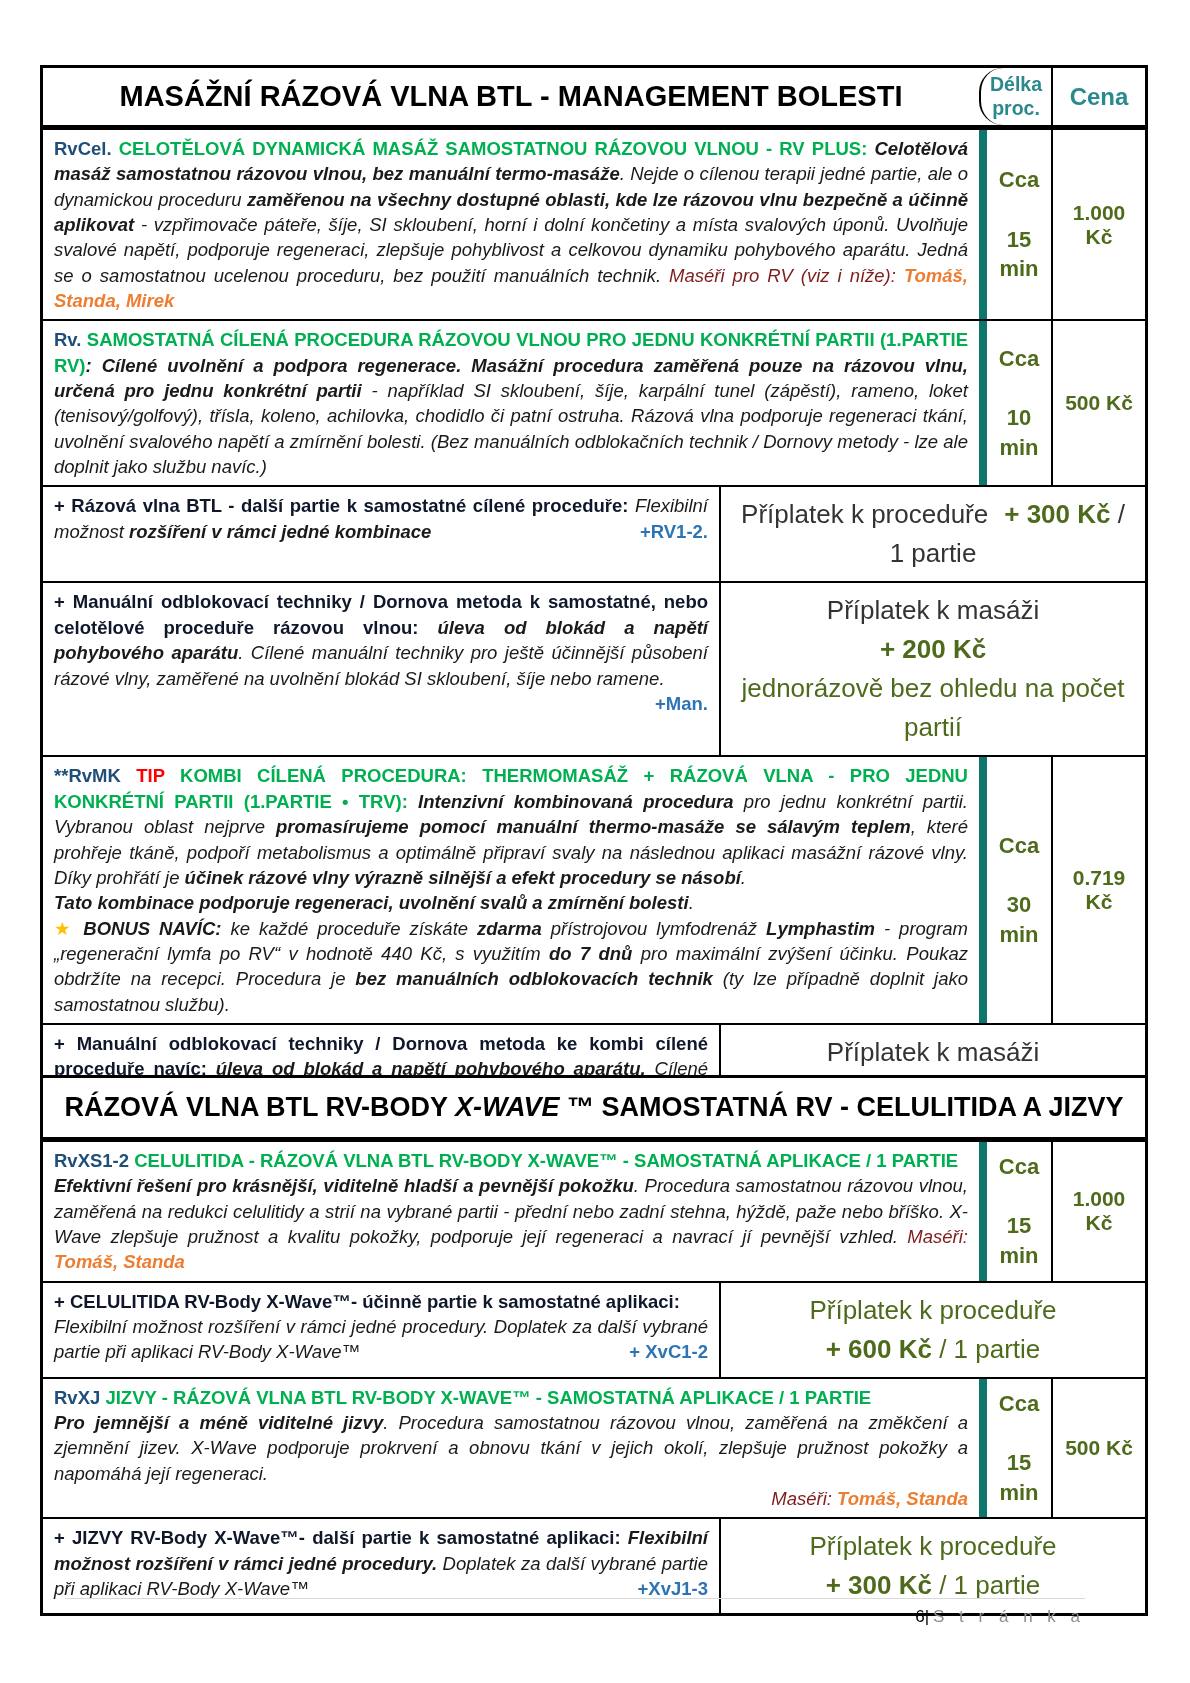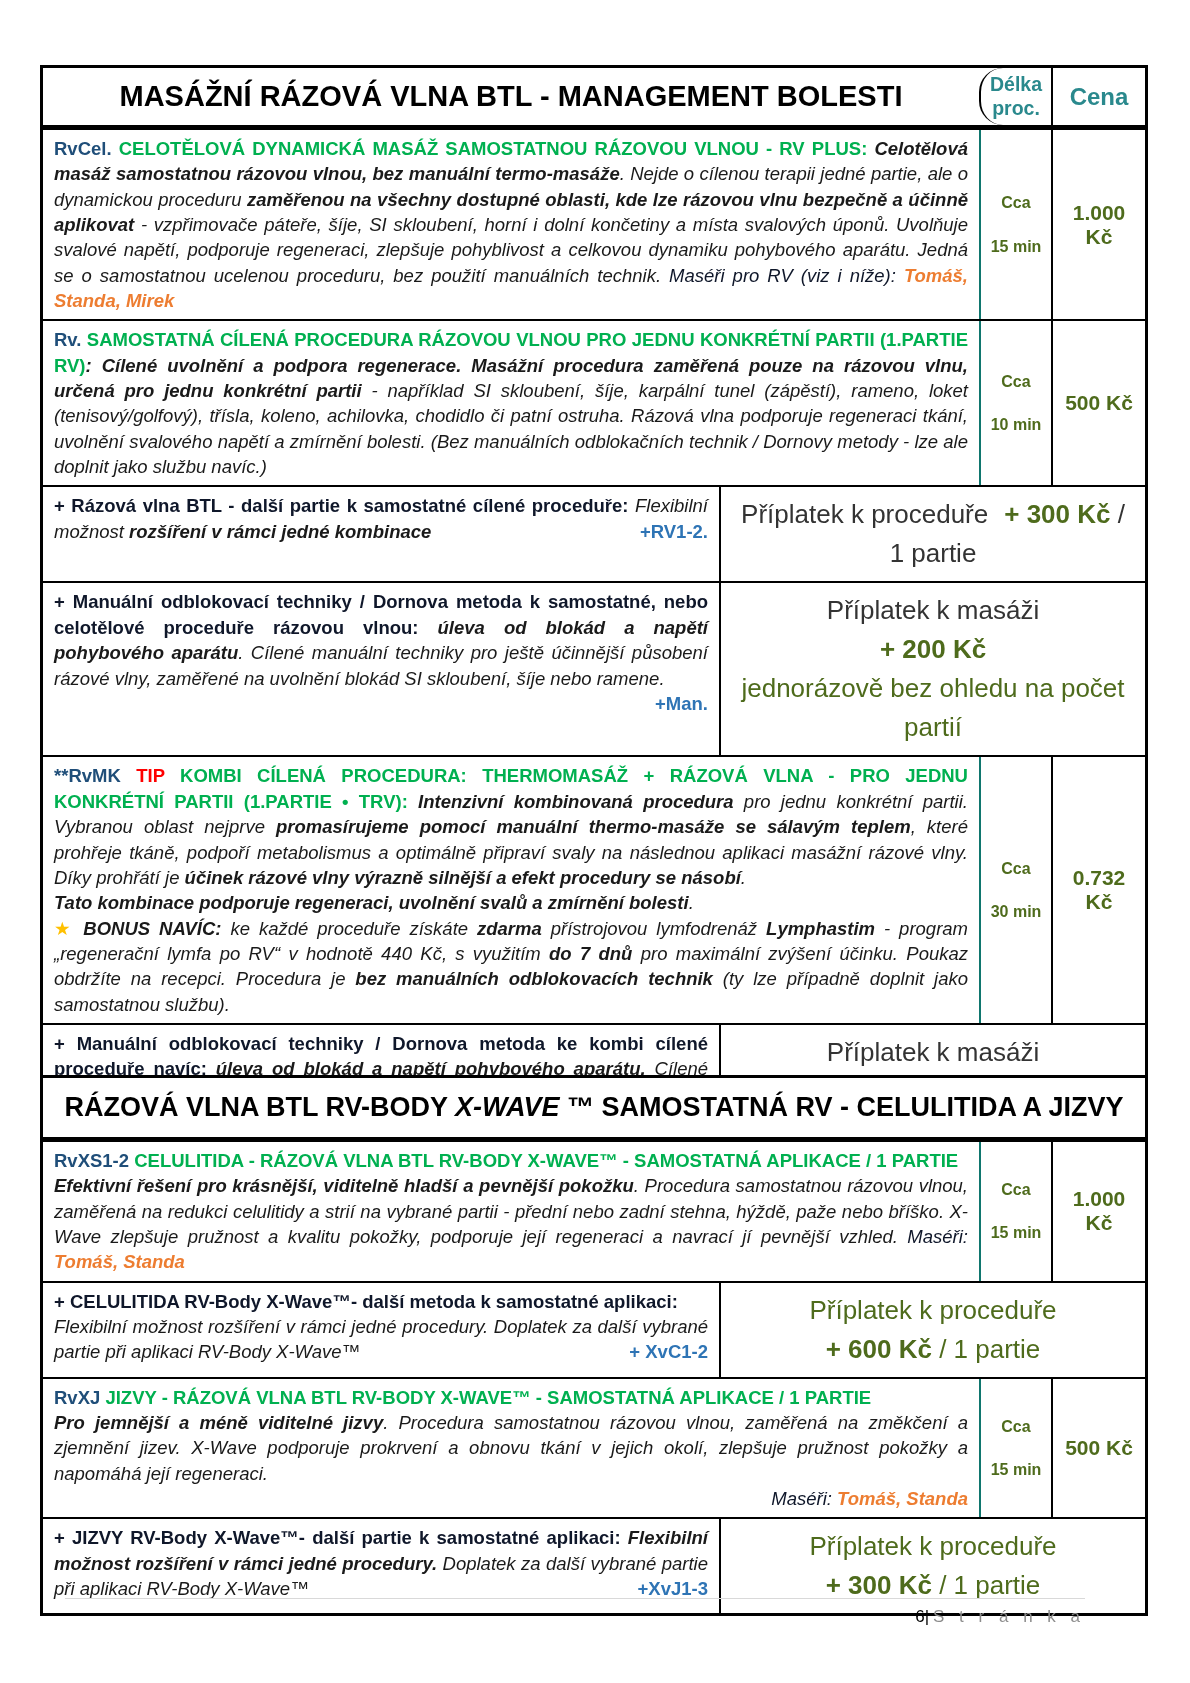--- a/index.html
+++ b/index.html
@@ -21,23 +21,23 @@
   .tbl1 { top:65px; }
   .tbl2 { top:1075px; }
 
   .row { display:flex; border-top:2px solid #000; align-items:stretch; }
   .row:first-child { border-top:none; }
   .thead { border-bottom:3px solid #000; }
 
   .cell { padding:6px 11px; }
   .cell-main { flex:1 1 auto; min-width:0; }
   .cell-dur {
-    flex:0 0 72px; border-left:2px solid #0f766e;
+    flex:0 0 72px; border-left:8px solid #0f766e;
     display:flex; flex-direction:column; align-items:center; justify-content:center;
-    text-align:center; color:#4e6b1c; font-weight:bold; font-size:16px; line-height:1.35;
+    text-align:center; color:#4e6b1c; font-weight:bold; font-size:22px; line-height:1.35;
     padding:4px 2px;
   }
   .cell-price {
     flex:0 0 94px; border-left:2px solid #000;
     display:flex; align-items:center; justify-content:center;
     color:#4e6b1c; font-weight:bold; font-size:21px;
     padding:4px 11px; text-align:center;
   }
   .cell-left { flex:0 0 676px; }
   .cell-right {
@@ -74,21 +74,21 @@
   .credits-line { display:block; text-align:right; }
 
   
   .code  { color:#1f4e79; font-weight:bold; }
   .tip   { color:#ff0000; font-weight:bold; }
   .ghead { color:#00b050; font-weight:bold; }
   .bi    { font-weight:bold; font-style:italic; }
   .i     { font-style:italic; }
   .b     { font-weight:bold; }
   .r     { }
-  .teal-i   { color:#0f172a; font-style:italic;margin-top:23px; }
+  .teal-i   { color:#7f1d1d; font-style:italic;margin-top:23px; }
   .orange-bi{ color:#ed7d31; font-weight:bold; font-style:italic; }
   .purple   { color:#0f172a; font-weight:bold; }
   .ref      { color:#2e74b5; font-weight:bold; float:right; font-style:normal; }
   .star     { color:#ffc000; font-style:normal; }
   .dark     { color:#333; }
   .olive    { color:#4e6b1c; }
   .price-strong { color:#4e6b1c; font-weight:bold; }
   .sp { margin-left:16px; }
   .hb  { font-weight:bold; }
   .hbi { font-weight:bold; font-style:italic; }
@@ -150,21 +150,21 @@
         </div>
     </div>
 
     <div class="row">
       <div class="cell cell-main para"><span class="code">**RvMK </span><span class="tip">TIP </span><span class="ghead">KOMBI CÍLENÁ PROCEDURA: THERMOMASÁŽ + RÁZOVÁ VLNA - PRO JEDNU KONKRÉTNÍ PARTII  (1.PARTIE • TRV): </span><span class="bi">Intenzivní kombinovaná procedura</span><span class="i"> pro jednu konkrétní partii. Vybranou oblast nejprve </span><span class="bi">promasírujeme pomocí manuální thermo-masáže se sálavým teplem</span><span class="i">, které prohřeje tkáně, podpoří metabolismus a optimálně připraví svaly na následnou aplikaci masážní rázové vlny. Díky prohřátí je </span><span class="bi">účinek rázové vlny výrazně silnější a efekt procedury se násobí</span><span class="i">.</span><br><span class="bi">Tato kombinace podporuje regeneraci, uvolnění svalů a zmírnění bolesti</span><span class="i">.</span><br><span class="star">★ </span><span class="bi">BONUS NAVÍC:</span><span class="i"> ke každé proceduře získáte </span><span class="bi">zdarma</span><span class="i"> přístrojovou lymfodrenáž </span><span class="bi">Lymphastim</span><span class="i"> - program „regenerační lymfa po RV“ v hodnotě 440 Kč, s využitím </span><span class="bi">do 7 dnů</span><span class="i"> pro maximální zvýšení účinku. Poukaz obdržíte na recepci. Procedura je </span><span class="bi">bez manuálních odblokovacích technik</span><span class="i"> (ty lze případně doplnit jako samostatnou službu).</span></div>
       <div class="cell-dur">
           <span>Cca</span>
           <br>
           <span>30 min</span>
         </div>
-      <div class="cell-price">0.732 Kč</div>
+      <div class="cell-price">0.719 Kč</div>
     </div>
 
     <div class="row">
       <div class="cell cell-left para"><span class="purple">+ Manuální odblokovací techniky / Dornova metoda ke kombi cílené proceduře navíc: </span><span class="bi">úleva od blokád a napětí pohybového aparátu. </span><span class="i">Cílené manuální techniky pro ještě účinnější působení rázové vlny, zaměřené na uvolnění blokád SI skloubení, šíje nebo ramene.</span><span class="ref">+Man</span></div>
       <div class="cell-right">
           <span><span class="dark">Příplatek k masáži</span><br><span class="price-strong">+ 200 Kč</span><br><span class="olive">jednorázově bez ohledu na počet partií</span></span>
         </div>
     </div>
 
     <div class="row">
@@ -192,21 +192,21 @@
       <div class="cell cell-main para"><span class="code">RvXS1-2 </span><span class="ghead">CELULITIDA - RÁZOVÁ VLNA BTL RV-BODY X-WAVE™ - SAMOSTATNÁ APLIKACE / 1 PARTIE</span><br><span class="bi">Efektivní řešení  pro krásnější, viditelně hladší a pevnější pokožku</span><span class="i">. Procedura samostatnou rázovou vlnou, zaměřená na redukci celulitidy a strií na vybrané partii - přední nebo zadní stehna, hýždě, paže nebo bříško. X-Wave zlepšuje pružnost a kvalitu pokožky, podporuje její regeneraci a navrací jí pevnější vzhled.      </span><span class="teal-i">Maséři: </span><span class="orange-bi">Tomáš, Standa</span></div>
       <div class="cell-dur">
           <span>Cca</span>
           <br>
           <span>15 min</span>
         </div>
       <div class="cell-price">1.000 Kč</div>
     </div>
 
     <div class="row">
-      <div class="cell cell-left para"><span class="purple">+ CELULITIDA RV-Body X-Wave™- další metoda k samostatné aplikaci:</span><br><span class="i">Flexibilní možnost rozšíření v rámci jedné procedury. Doplatek za další vybrané partie při aplikaci RV-Body X-Wave™</span><span class="ref">+ XvC1-2</span></div>
+      <div class="cell cell-left para"><span class="purple">+ CELULITIDA RV-Body X-Wave™- účinně partie k samostatné aplikaci:</span><br><span class="i">Flexibilní možnost rozšíření v rámci jedné procedury. Doplatek za další vybrané partie při aplikaci RV-Body X-Wave™</span><span class="ref">+ XvC1-2</span></div>
       <div class="cell-right">
           <span><span class="olive">Příplatek k proceduře</span><br><span class="price-strong">+ 600 Kč</span><span class="olive"> / 1 partie</span></span>
         </div>
     </div>
 
     <div class="row">
       <div class="cell cell-main para">
         <span><span class="code">RvXJ </span><span class="ghead">JIZVY - RÁZOVÁ VLNA BTL RV-BODY X-WAVE™ - SAMOSTATNÁ APLIKACE / 1 PARTIE</span><br><span class="bi">Pro jemnější a méně viditelné jizvy</span><span class="i">. Procedura samostatnou rázovou vlnou, zaměřená na změkčení a zjemnění jizev. X-Wave podporuje prokrvení a obnovu tkání v jejich okolí, zlepšuje pružnost pokožky a napomáhá její regeneraci.</span></span>
         <span class="credits-line"><span class="teal-i">Maséři: </span><span class="orange-bi">Tomáš, Standa</span></span>
       </div>

